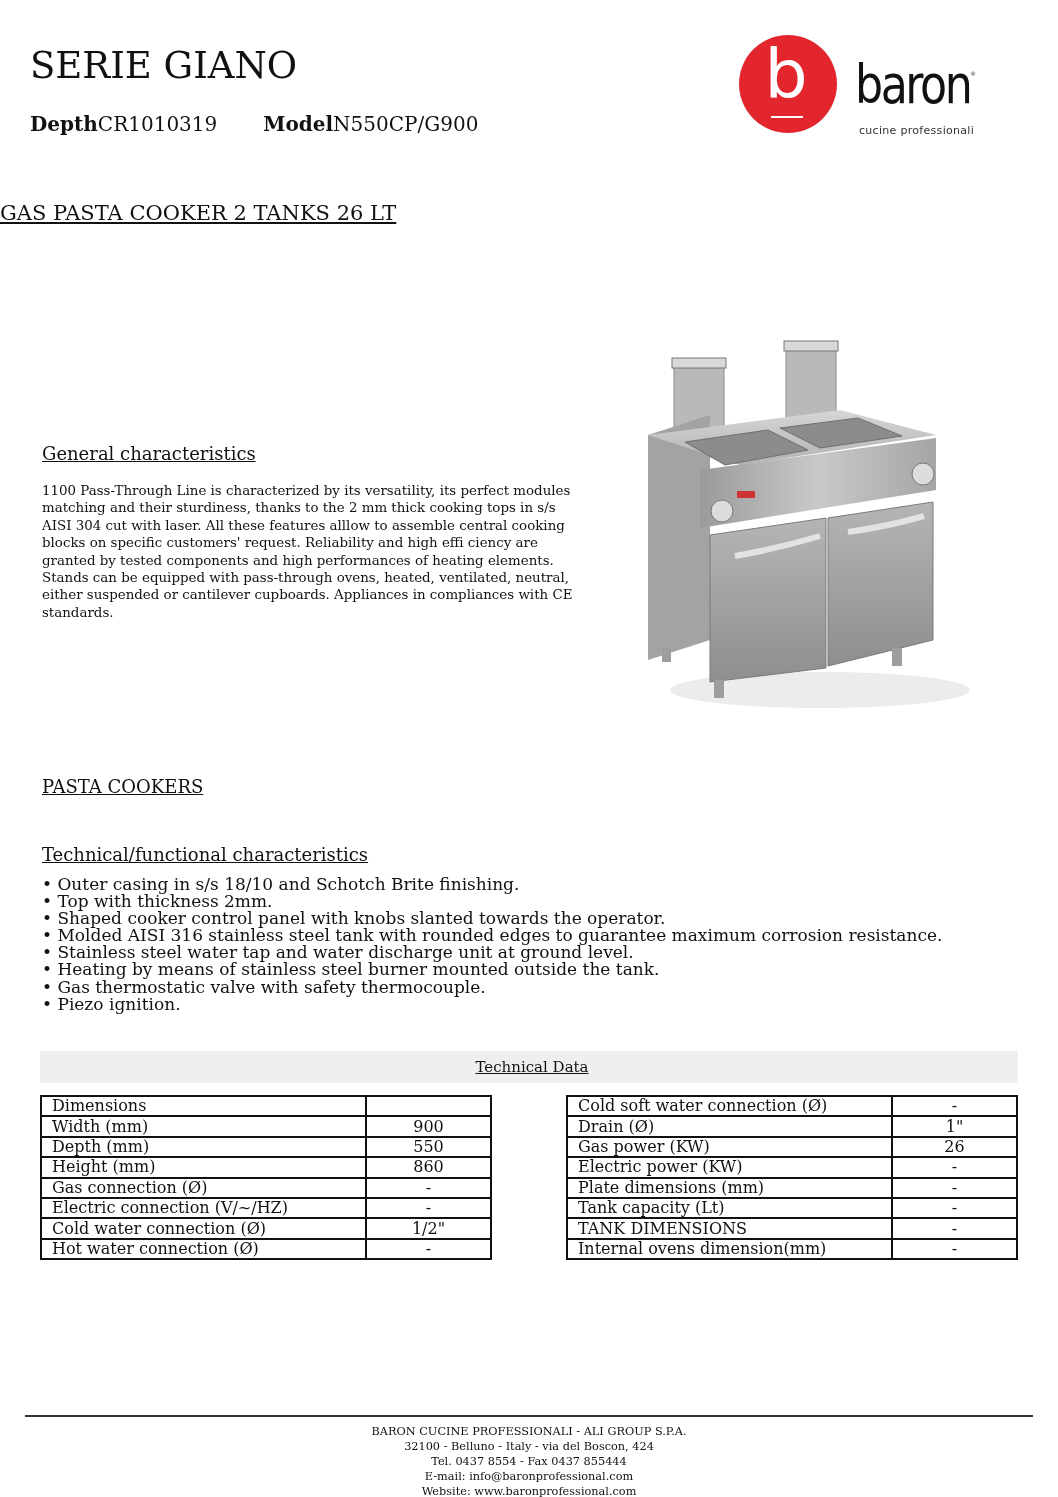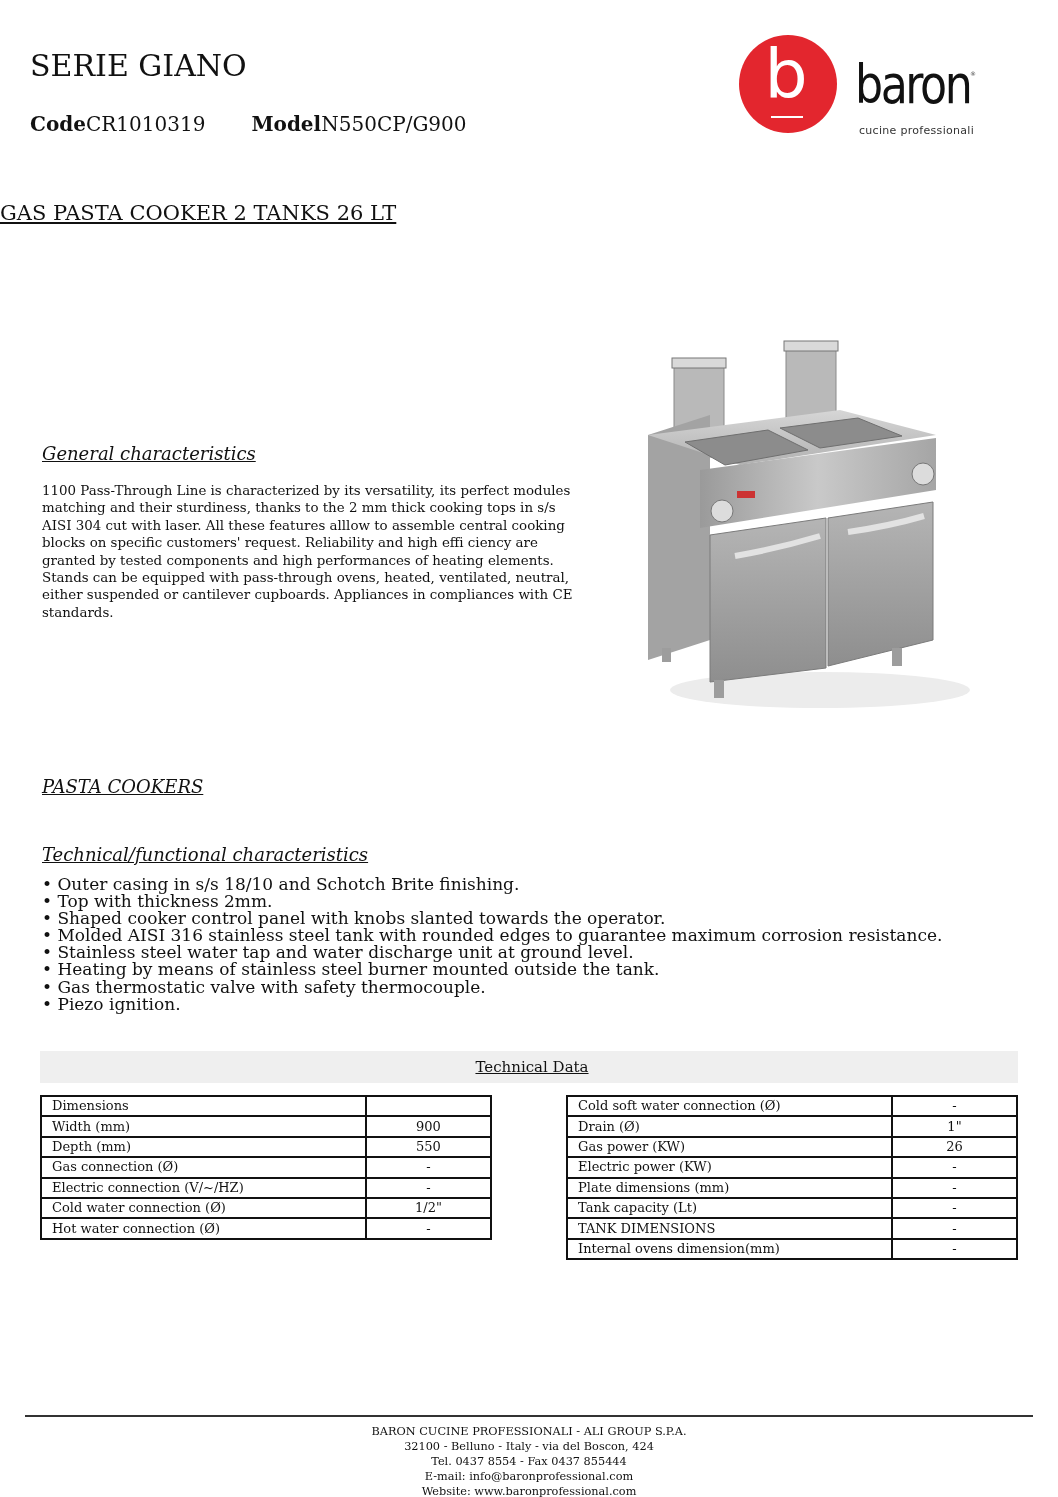--- a/index.html
+++ b/index.html
@@ -1,66 +1,66 @@
 <!DOCTYPE html>
 <html><head>
   <meta charset="utf-8">
   <style>
     html, body { margin: 0; padding: 0; background: #ffffff; }
     body {
       width: 1058px; height: 1497px; position: relative; overflow: hidden;
       font-family: "DejaVu Serif", "Liberation Serif", serif; color: #111;
     }
     .abs { position: absolute; }
-    .series-title { left: 30px; top: 38px; font-size: 30px; font-weight: normal; letter-spacing: 0; line-height: 56px; white-space: nowrap; }
+    .series-title { left: 30px; top: 38px; font-size: 37px; font-weight: normal; letter-spacing: 0; line-height: 56px; white-space: nowrap; }
     .code-row { left: 30px; top: 111px; font-size: 20px; white-space: nowrap; line-height: 26px; }
     .code-row .lbl { font-weight: bold; }
     .code-row .val { }
     .code-row .gap { display: inline-block; width: 46px; }
 
     .logo { left: 737px; top: 33px; width: 250px; height: 104px; }
     .logo-circle { position: absolute; left: 2px; top: 2px; width: 98px; height: 98px; border-radius: 50%; background: #e3262e; }
     .logo-b { position: absolute; left: 0; top: 6px; width: 98px; text-align: center; color: #fff; font-family: "DejaVu Sans", sans-serif; font-size: 68px; line-height: 72px; font-weight: normal; }
     .logo-underline { position: absolute; left: 34px; top: 83px; width: 32px; height: 2px; background: #fff; }
     .logo-word { position: absolute; left: 118px; top: 20px; font-family: "DejaVu Sans", sans-serif; font-size: 54px; letter-spacing: -3px; line-height: 64px; color: #111; transform: scaleX(0.82); transform-origin: left top; }
     .logo-reg { position: absolute; left: 233px; top: 37px; font-family: "DejaVu Sans", sans-serif; font-size: 6px; color: #444; }
     .logo-sub { position: absolute; left: 122px; top: 79px; font-family: "DejaVu Sans", sans-serif; font-size: 11px; color: #333; letter-spacing: 0.3px; margin-top: 12px; }
 
     .product-title { left: 0; width: 1008px; top: 199px; text-align: left; font-size: 21px; text-decoration: underline; line-height: 28px; }
 
-    .section-h { font-size: 18px; text-decoration: underline; line-height: 24px; white-space: nowrap; font-style: italic; }
+    .section-h { font-size: 18px; text-decoration: underline; line-height: 24px; white-space: nowrap; }
     .gen-h { left: 42px; top: 442px; }
     .gen-text { left: 42px; top: 482px; width: 540px; font-size: 13.4px; line-height: 17.4px; }
     .pasta-h { left: 42px; top: 775px; }
     .tech-h { left: 42px; top: 843px; }
     .tech-list { left: 42px; top: 876px; margin: 0; padding: 0; list-style: none; font-size: 17px; line-height: 17.1px; }
     .tech-list li::before { content: "\2022  "; white-space: pre; }
 
     .product-image { left: 640px; top: 330px; width: 360px; height: 390px; }
 
     .tdata-bar { left: 40px; top: 1051px; width: 978px; height: 32px; background: #efefef; }
     .tdata-title { left: 40px; width: 984px; top: 1058px; text-align: center; font-size: 15px; text-decoration: underline; line-height: 18px; }
 
-    table.spec { position: absolute; border-collapse: collapse; font-size: 13px; padding-left: 46px; }
+    table.spec { position: absolute; border-collapse: collapse; font-size: 16px; padding-left: 46px; }
     table.spec td { border: 2px solid #111; height: 18.4px; padding: 0 0 0 10px; line-height: 18px; }
     table.spec td.v { text-align: center; padding: 0; }
     .spec-left { left: 40px; top: 1095px; width: 452px; }
     .spec-left td.k { width: 313px; }
     .spec-right { left: 566px; top: 1095px; width: 452px; }
     .spec-right td.k { width: 313px; }
 
     .footer-line { left: 25px; top: 1415px; width: 1008px; height: 1px; background: #333; border-top: 1px solid #333; }
     .footer { left: 0; width: 1058px; top: 1424px; text-align: center; font-size: 11.3px; line-height: 15px; }
   </style>
 </head>
 <body>
 
 <div class="abs series-title">SERIE GIANO</div>
 <div class="abs code-row">
-  <span class="lbl">Code</span><span class="val">CR1010319</span><span class="gap"></span><span class="lbl">Model</span><span class="val">N550CP/G900</span>
+  <span class="lbl">Depth</span><span class="val">CR1010319</span><span class="gap"></span><span class="lbl">Model</span><span class="val">N550CP/G900</span>
 </div>
 
 <div class="abs logo">
   <div class="logo-circle"></div>
   <div class="logo-b">b</div>
   <div class="logo-underline"></div>
   <div class="logo-word">baron</div>
   <div class="logo-reg">®</div>
   <div class="logo-sub">cucine professionali</div>
 </div>
@@ -143,20 +143,24 @@
       </tr>
   <tr>
         <td class="k">Width (mm)</td>
         <td class="v">900</td>
       </tr>
   <tr>
         <td class="k">Depth (mm)</td>
         <td class="v">550</td>
       </tr>
   <tr>
+        <td class="k">Height (mm)</td>
+        <td class="v">860</td>
+      </tr>
+  <tr>
         <td class="k">Gas connection (Ø)</td>
         <td class="v">-</td>
       </tr>
   <tr>
         <td class="k">Electric connection (V/~/HZ)</td>
         <td class="v">-</td>
       </tr>
   <tr>
         <td class="k">Cold water connection (Ø)</td>
         <td class="v">1/2"</td>

